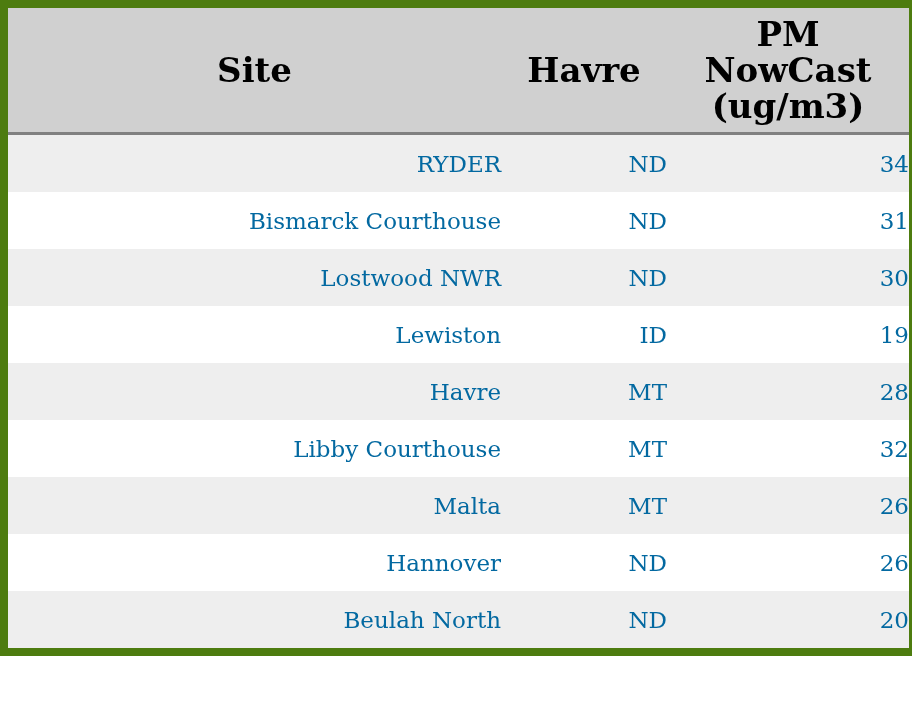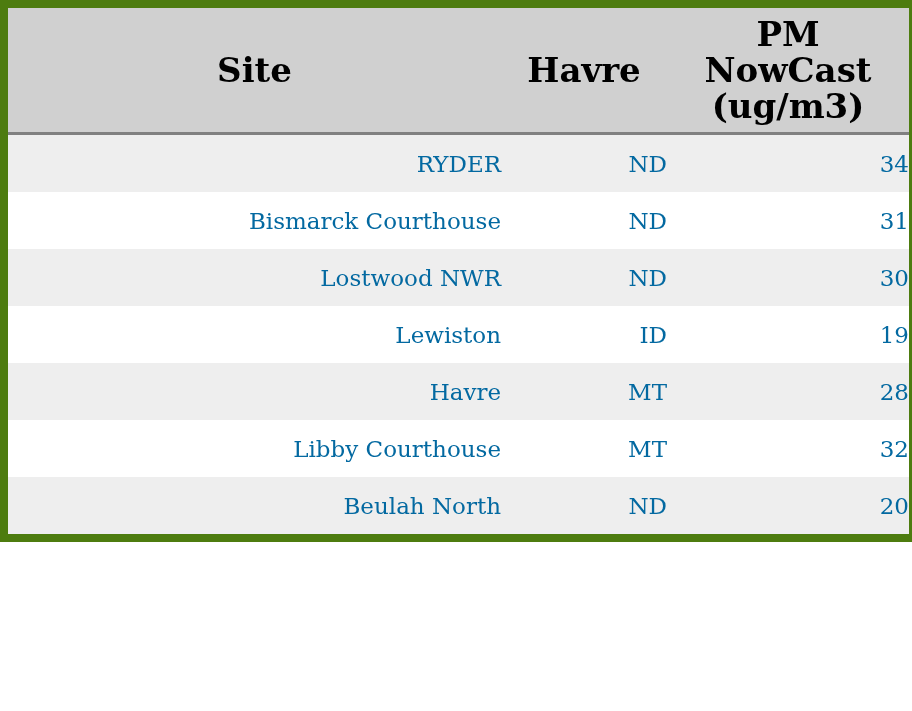--- a/index.html
+++ b/index.html
@@ -85,18 +85,28 @@
       <td>Havre</td>
       <td>MT</td>
       <td>28</td>
     </tr>
     <tr>
       <td>Libby Courthouse</td>
       <td>MT</td>
       <td>32</td>
     </tr>
     <tr>
+      <td>Malta</td>
+      <td>MT</td>
+      <td>26</td>
+    </tr>
+    <tr>
+      <td>Hannover</td>
+      <td>ND</td>
+      <td>26</td>
+    </tr>
+    <tr>
       <td>Beulah North</td>
       <td>ND</td>
       <td>20</td>
     </tr>
   </tbody>
 </table>
 
 </body></html>

